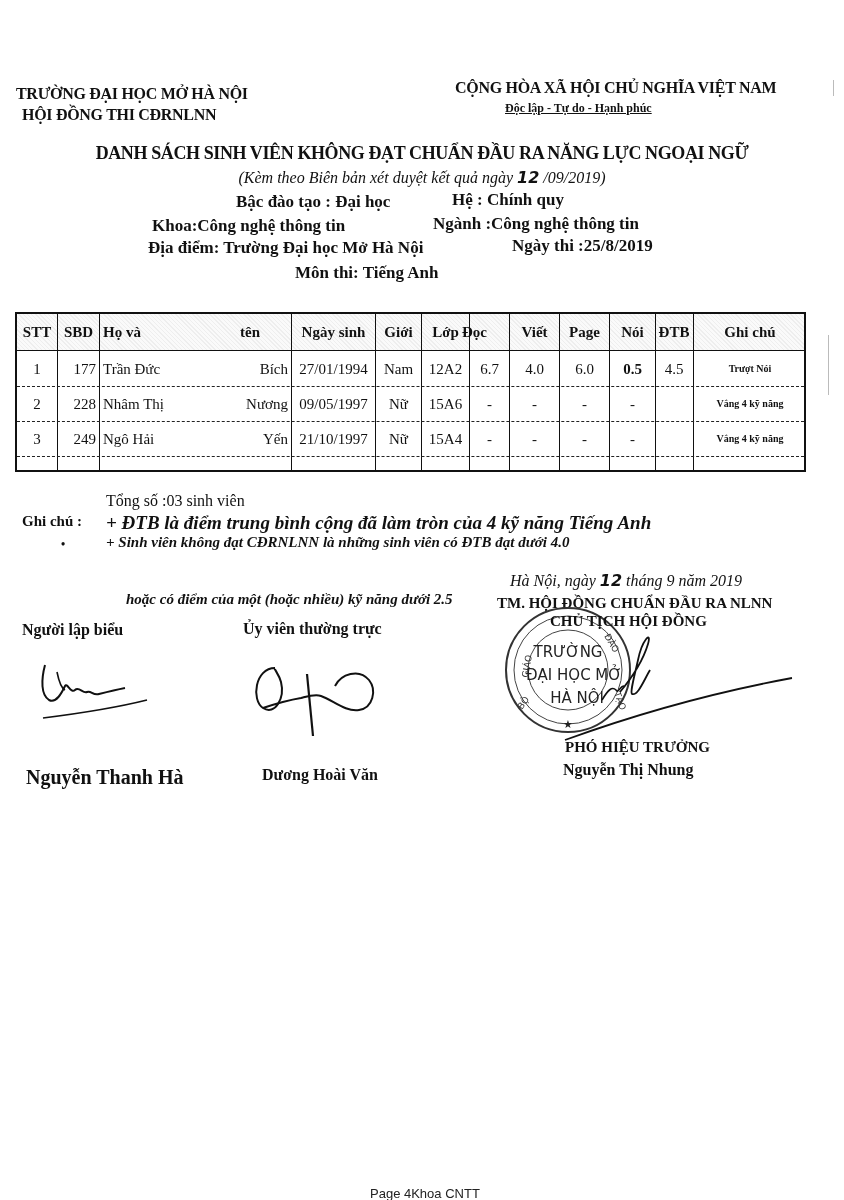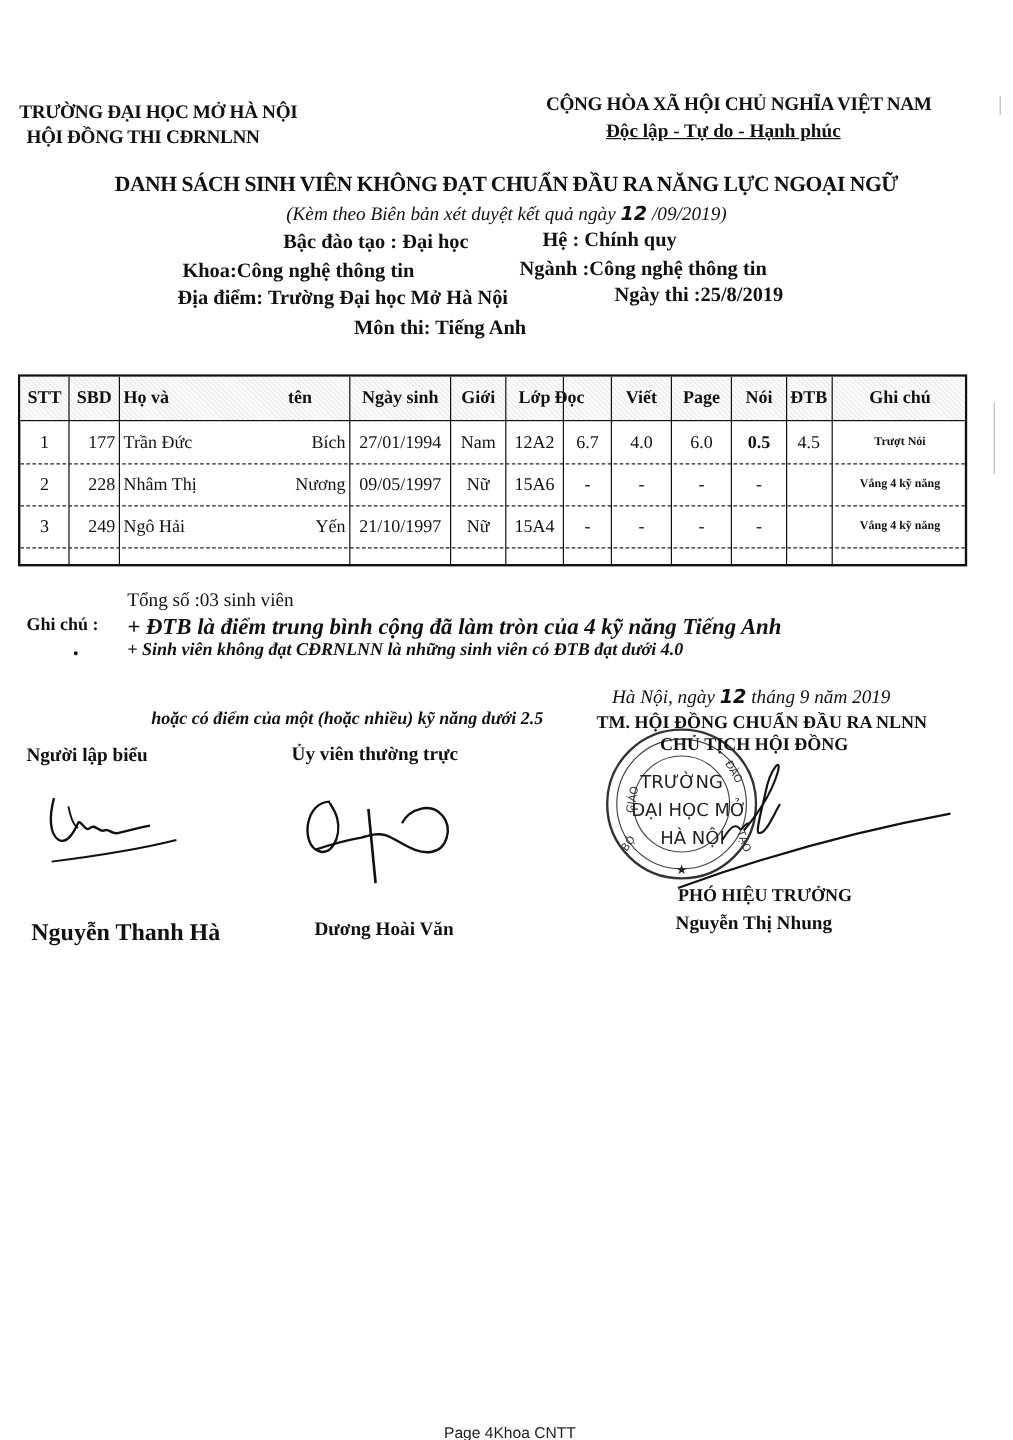--- a/index.html
+++ b/index.html
@@ -6,21 +6,21 @@
   body { width:844px; height:1200px; position:relative; overflow:hidden;
          font-family:"Liberation Serif","DejaVu Serif",serif; color:#111; }
   .abs { position:absolute; white-space:nowrap; }
   .b { font-weight:bold; }
   .c { text-align:center; }
 
   
   #school { left:16px; top:85px; font-size:16px; font-weight:bold; letter-spacing:-0.3px; }
   #council { left:22px; top:106px; font-size:16px; font-weight:bold; letter-spacing:-0.3px; }
   #country { left:455px; top:79px; font-size:16px; font-weight:bold; letter-spacing:-0.3px; }
-  #motto { left:505px; top:101px; font-size:16px; font-weight:bold; text-decoration:underline; }
+  #motto { left:505px; top:101px; font-size:12px; font-weight:bold; text-decoration:underline; }
 
   #title { left:0; width:844px; top:143px; font-size:18px; font-weight:bold; text-align:center; letter-spacing:-0.4px; }
   #subtitle { left:0; width:844px; top:168px; font-size:16px; font-style:italic; text-align:center; }
   #subtitle .hand { font-family:"DejaVu Sans",sans-serif; font-weight:bold; font-style:italic; font-size:16px; }
 
   .meta { font-size:17px; font-weight:bold; }
   #bac-dao-tao { left:236px; top:192px; }
   #he { left:452px; top:190px; }
   #khoa { left:152px; top:216px; }
   #nganh { left:433px; top:214px; }

